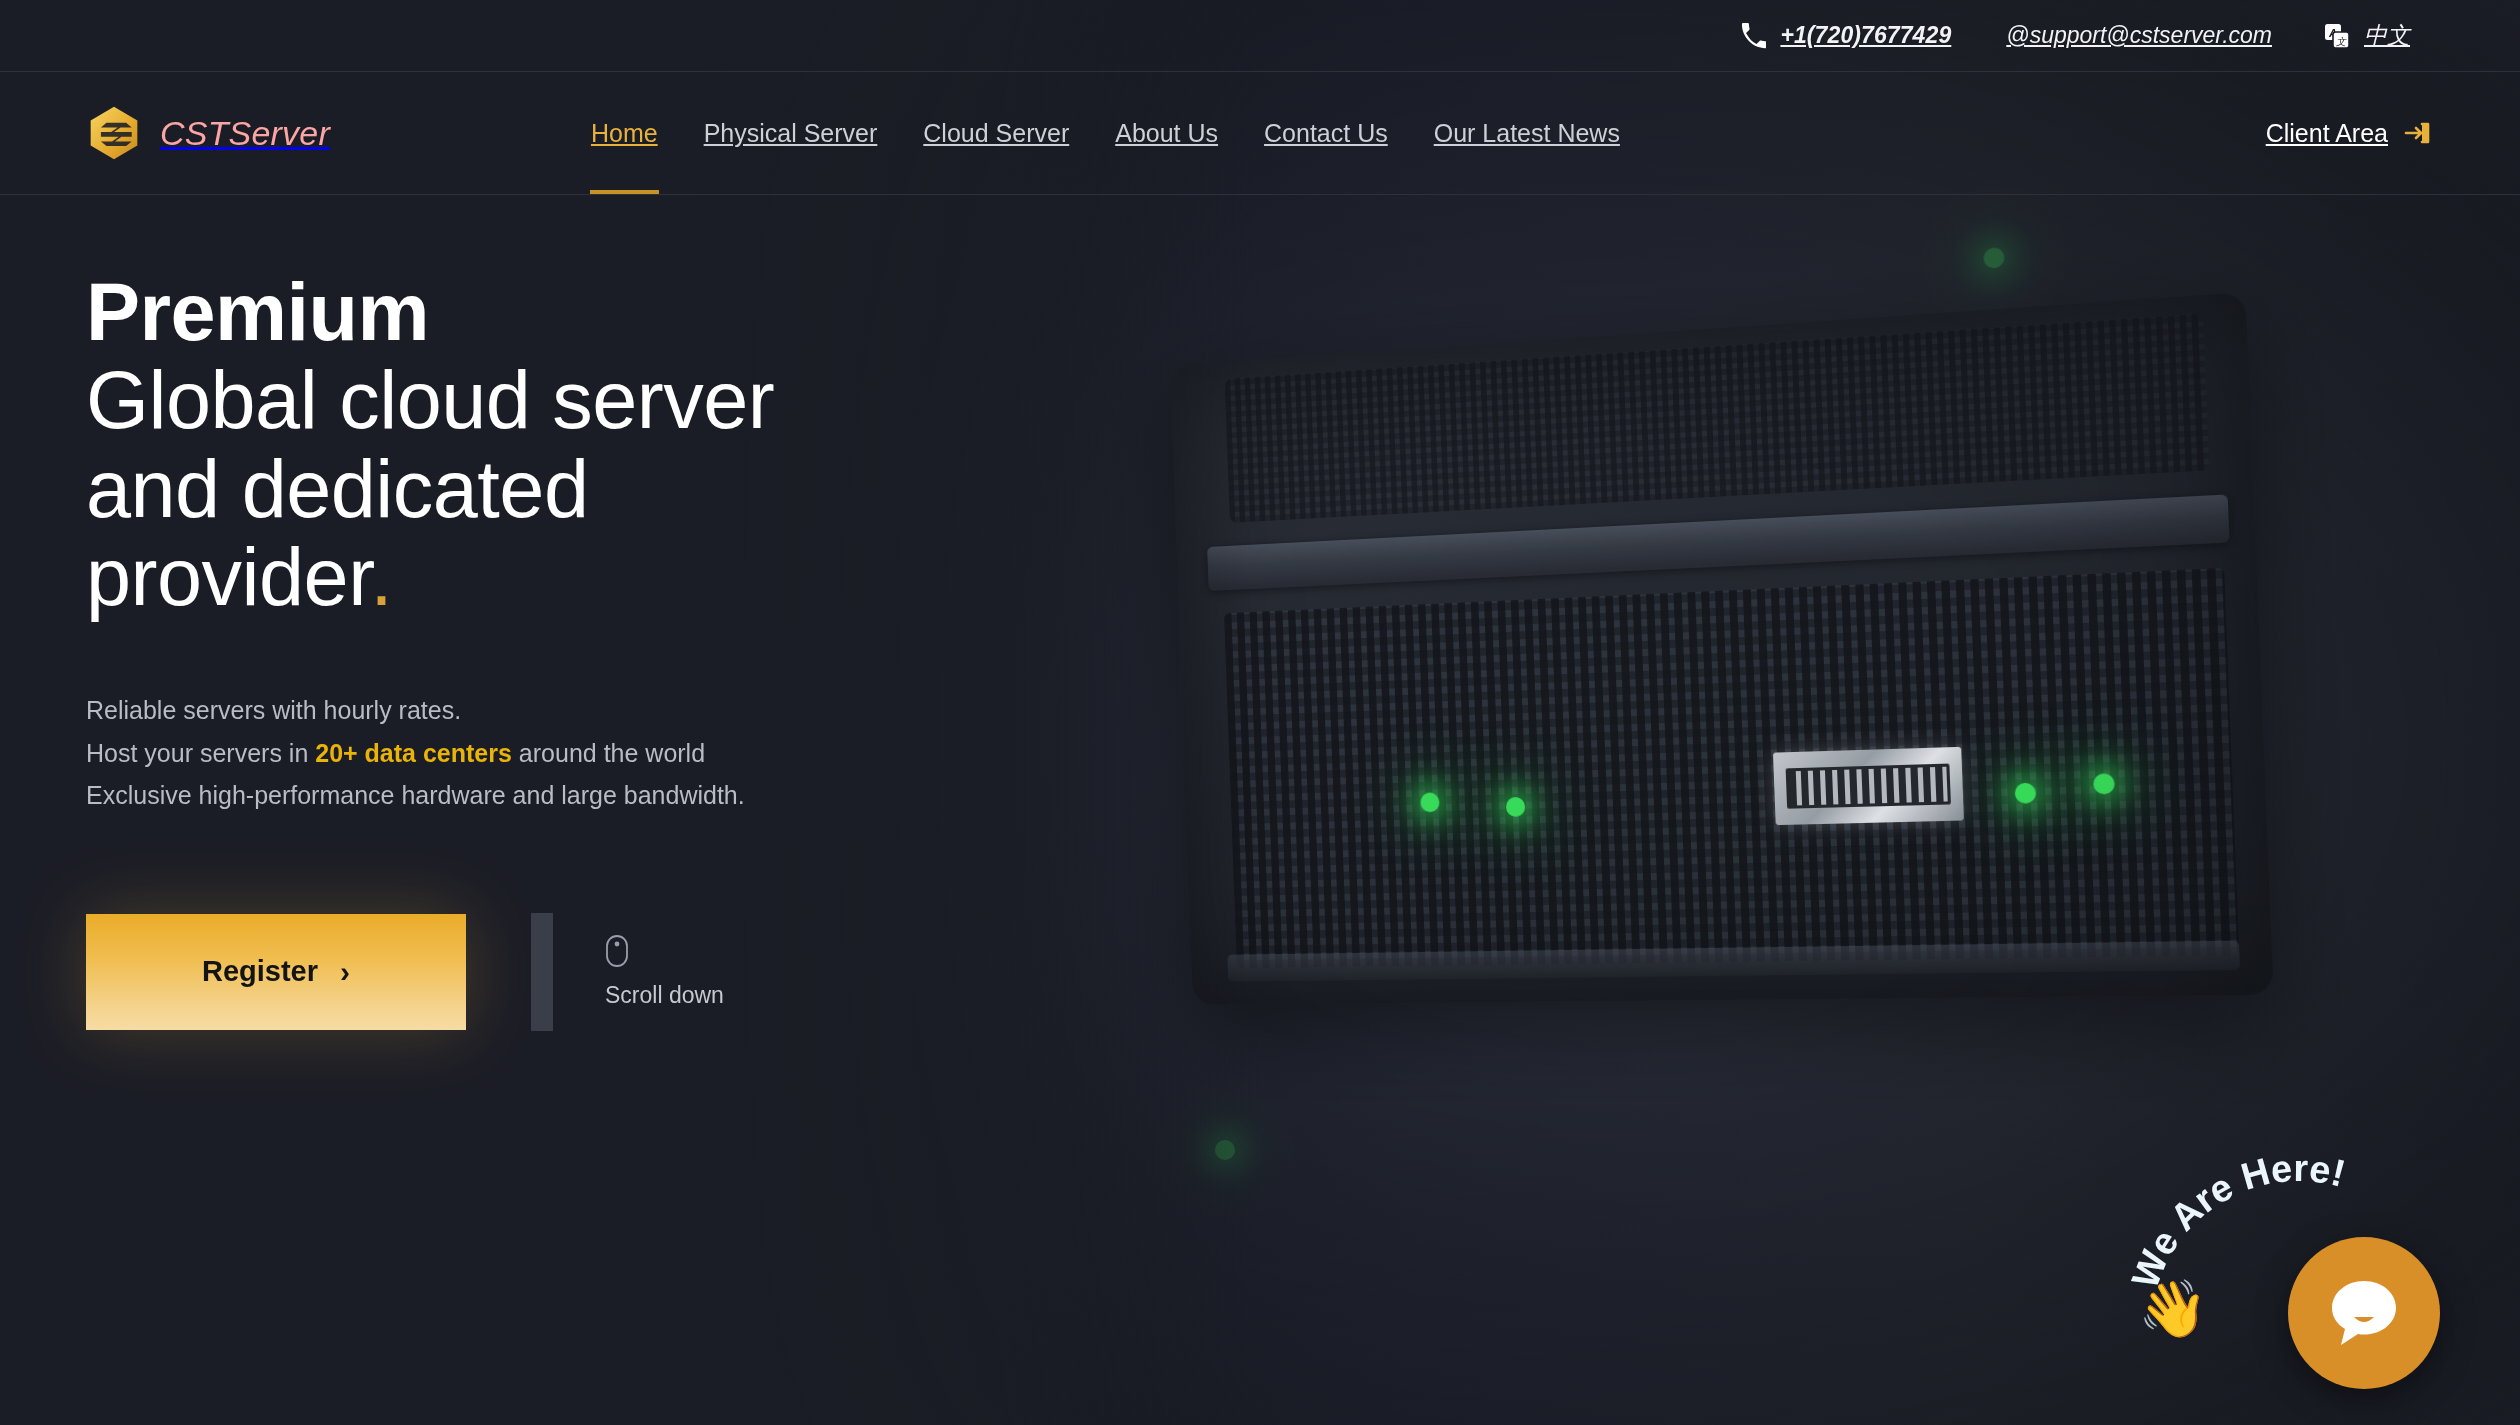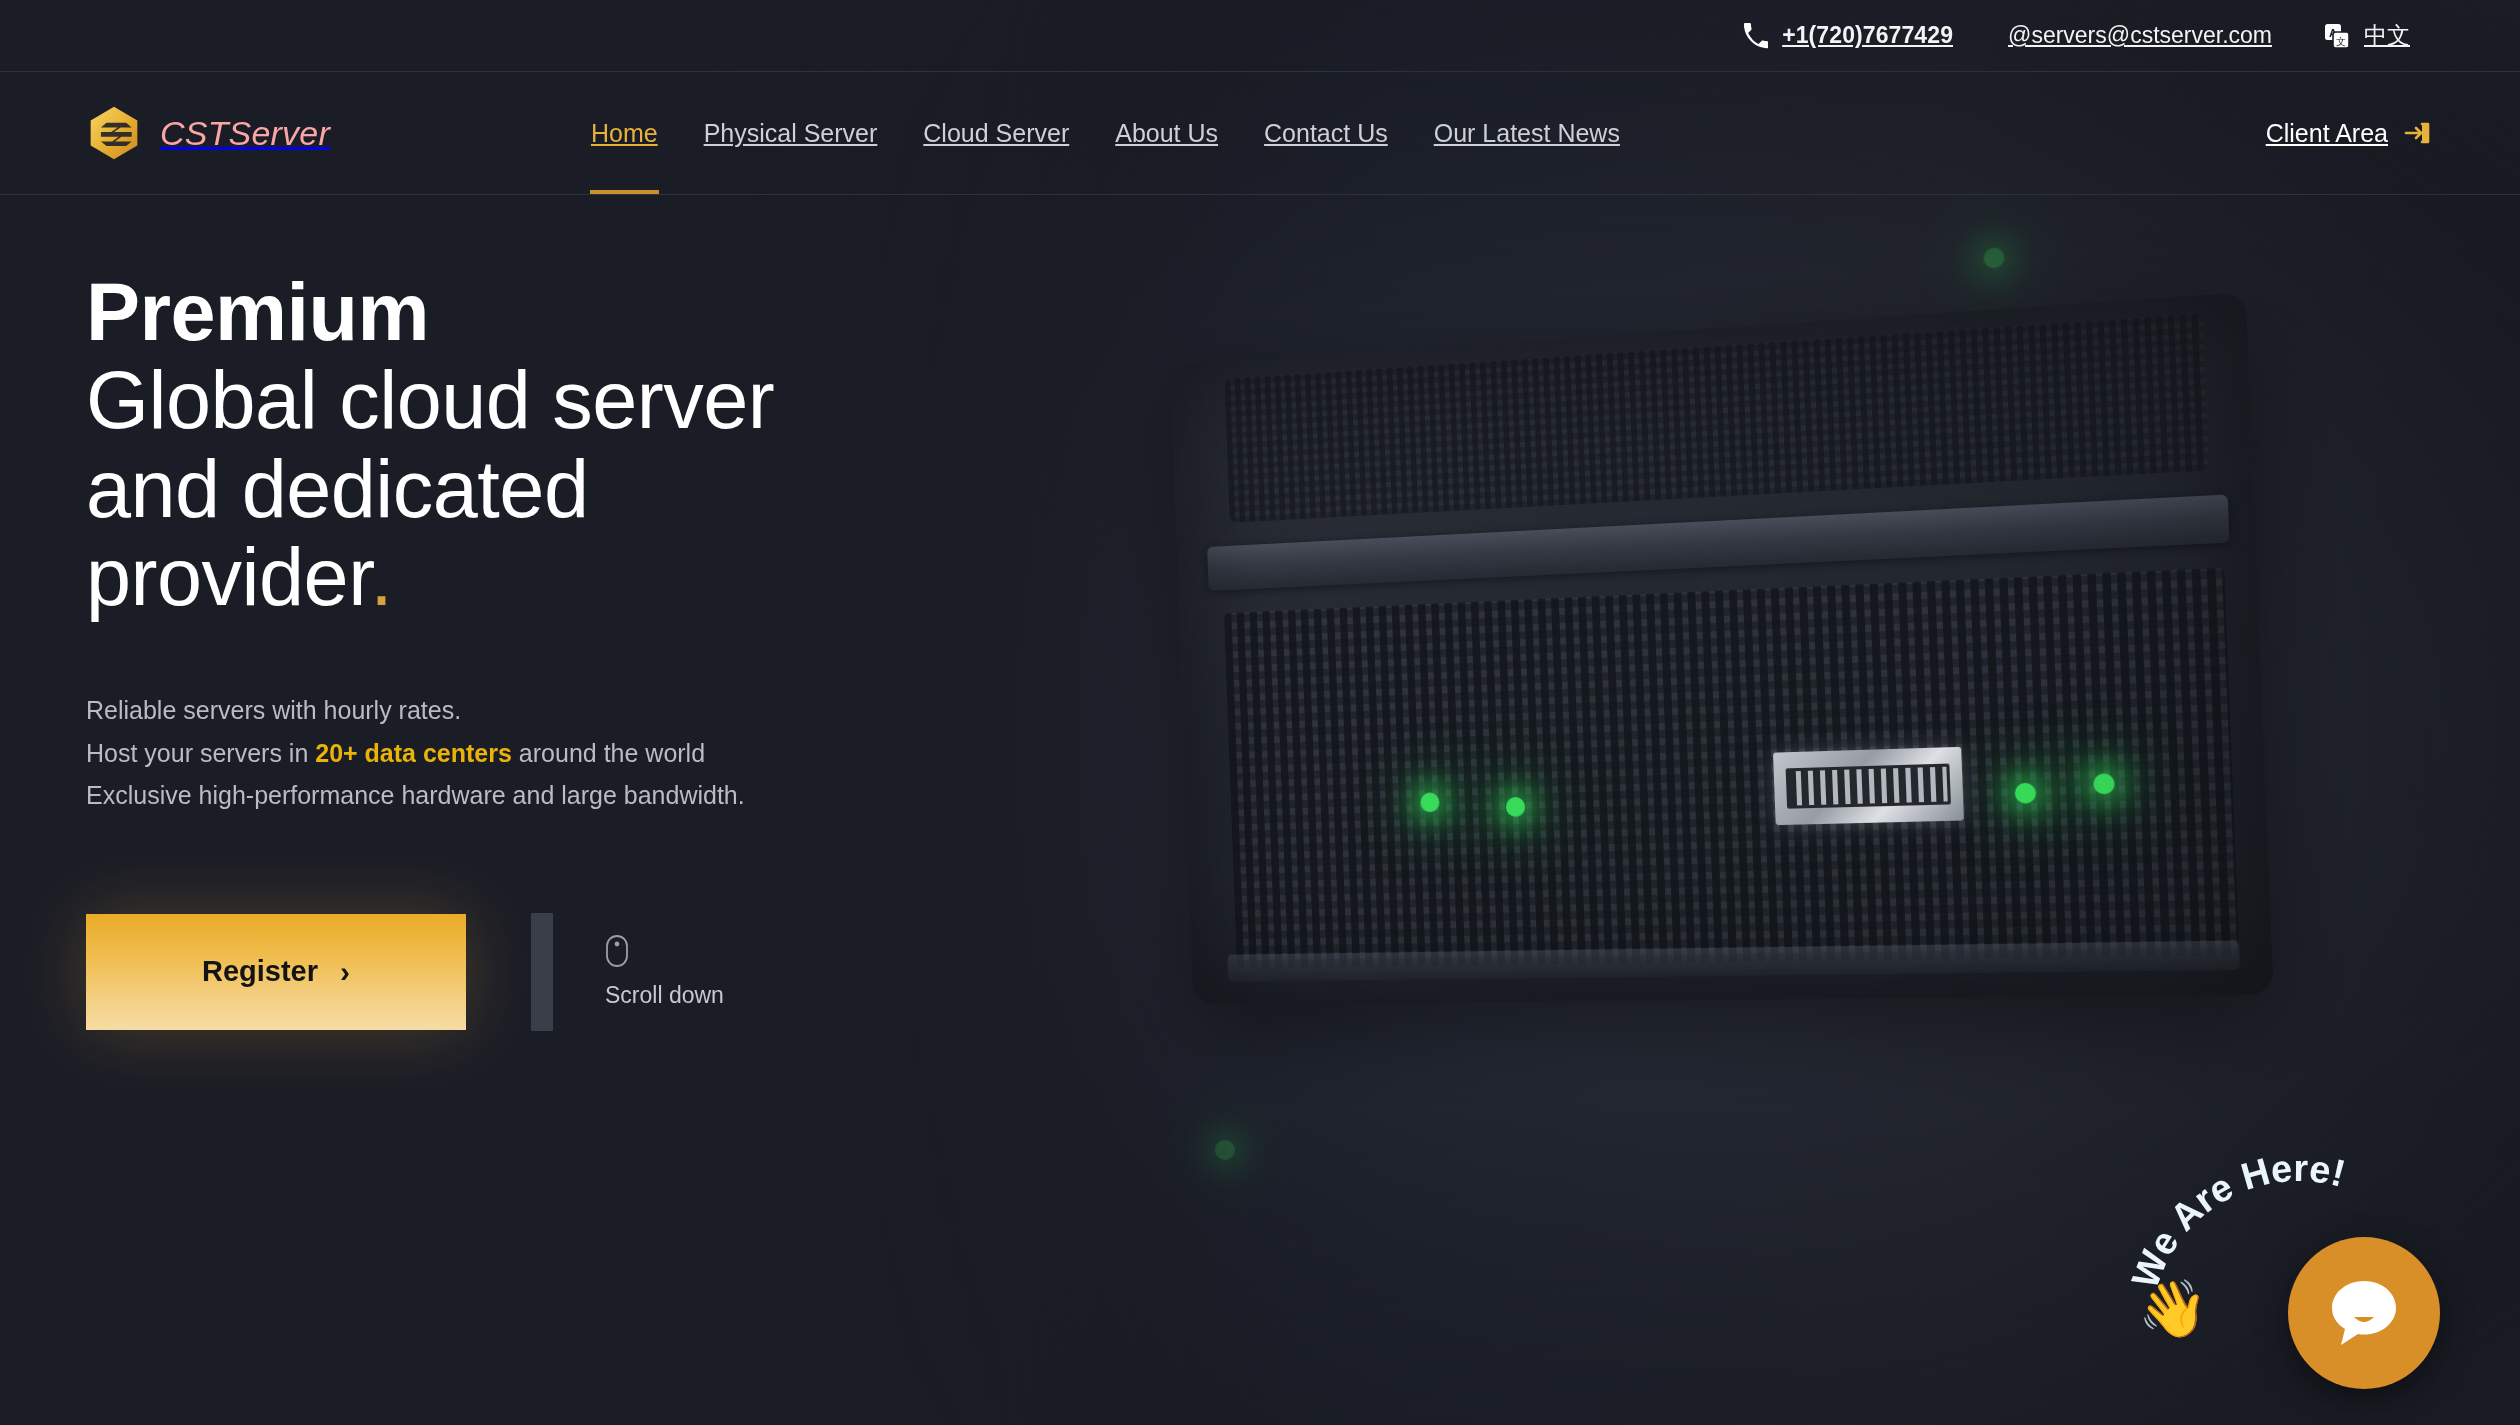--- a/index.html
+++ b/index.html
@@ -73,21 +73,21 @@
     position:absolute; left:0; top:0; width:1250px; height:100%;
     background:linear-gradient(90deg,#1b1d26 0%, #1b1d26 55%, rgba(27,29,38,.82) 80%, rgba(27,29,38,0) 100%);
     pointer-events:none;
   }
 
   
   .topbar {
     position:absolute; left:0; top:0; width:100%; height:72px;
     display:flex; align-items:center; justify-content:flex-end;
     padding-right:110px; gap:0;
-    border-bottom:1px solid #2e313c; z-index:20;
+    border-bottom:1px solid #2e313c; z-index:20;font-style:italic;
   }
   .tb-item { display:flex; align-items:center; gap:14px; color:#f2f3f5; font-size:23px; }
   .tb-phone { margin-right:55px; font-weight:700; letter-spacing:.1px; }
   .tb-mail { margin-right:52px; font-weight:400; }
   .tb-lang { font-weight:400; }
   .icon-phone { width:26px; height:26px; display:inline-block; }
   .icon-translate { width:26px; height:26px; display:inline-block; }
 
   
   .navbar {
@@ -180,21 +180,21 @@
     <a class="tb-item tb-phone" href="#">
       <span class="icon-phone">
         <svg viewBox="0 0 24 24" width="26" height="26" fill="#ffffff">
           <path d="M6.6 10.8c1.9 3.7 4.9 6.7 8.6 8.6l2.9-2.9c.4-.4.9-.5 1.3-.3 1.2.4 2.5.6 3.9.6.7 0 1.2.5 1.2 1.2V22c0 .7-.5 1.2-1.2 1.2C11.8 23.2 1.8 13.2 1.8 1.2 1.8.5 2.3 0 3 0h4c.7 0 1.2.5 1.2 1.2 0 1.3.2 2.6.6 3.9.1.4 0 .9-.3 1.3l-2.9 2.9z"></path>
         </svg>
       </span>
       <span>+1(720)7677429</span>
     </a>
 
     <a class="tb-item tb-mail" href="#">
-      <span>@servers@cstserver.com</span>
+      <span>@support@cstserver.com</span>
     </a>
 
     <a class="tb-item tb-lang" href="#">
       <span class="icon-translate">
         <svg viewBox="0 0 26 26" width="26" height="26">
           <rect x="1" y="1" width="16" height="16" rx="2.5" fill="#ffffff"></rect>
           <text x="9" y="13.5" font-size="11" font-weight="700" text-anchor="middle" fill="#1b1d26" font-family="Liberation Sans, sans-serif">A</text>
           <rect x="9" y="9" width="16" height="16" rx="2.5" fill="#ffffff" stroke="#1b1d26" stroke-width="1.6"></rect>
           <text x="17" y="21.5" font-size="10" text-anchor="middle" fill="#1b1d26" font-family="DejaVu Sans, sans-serif">文</text>
         </svg>

